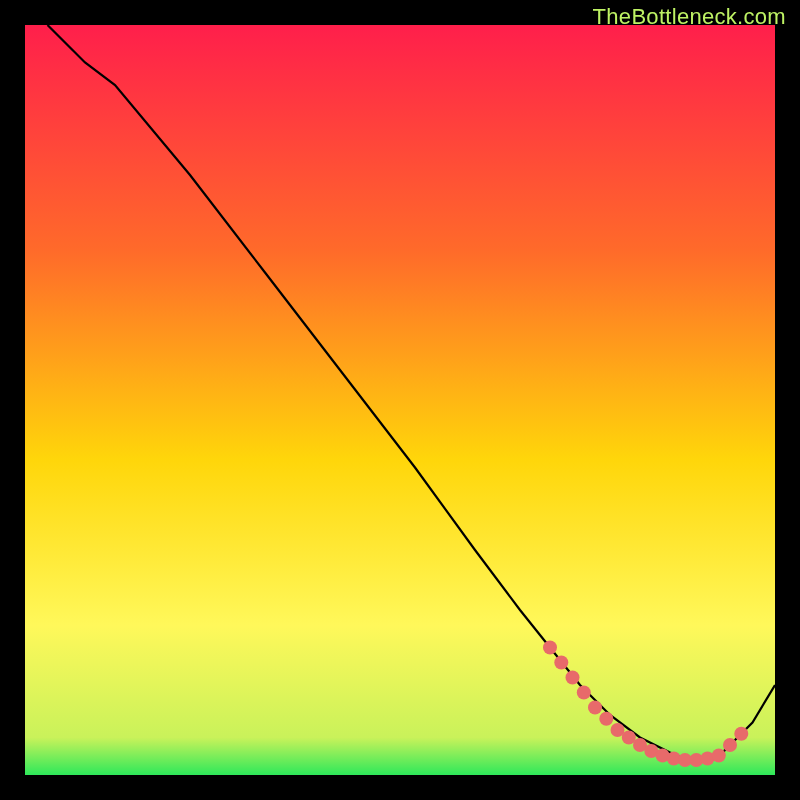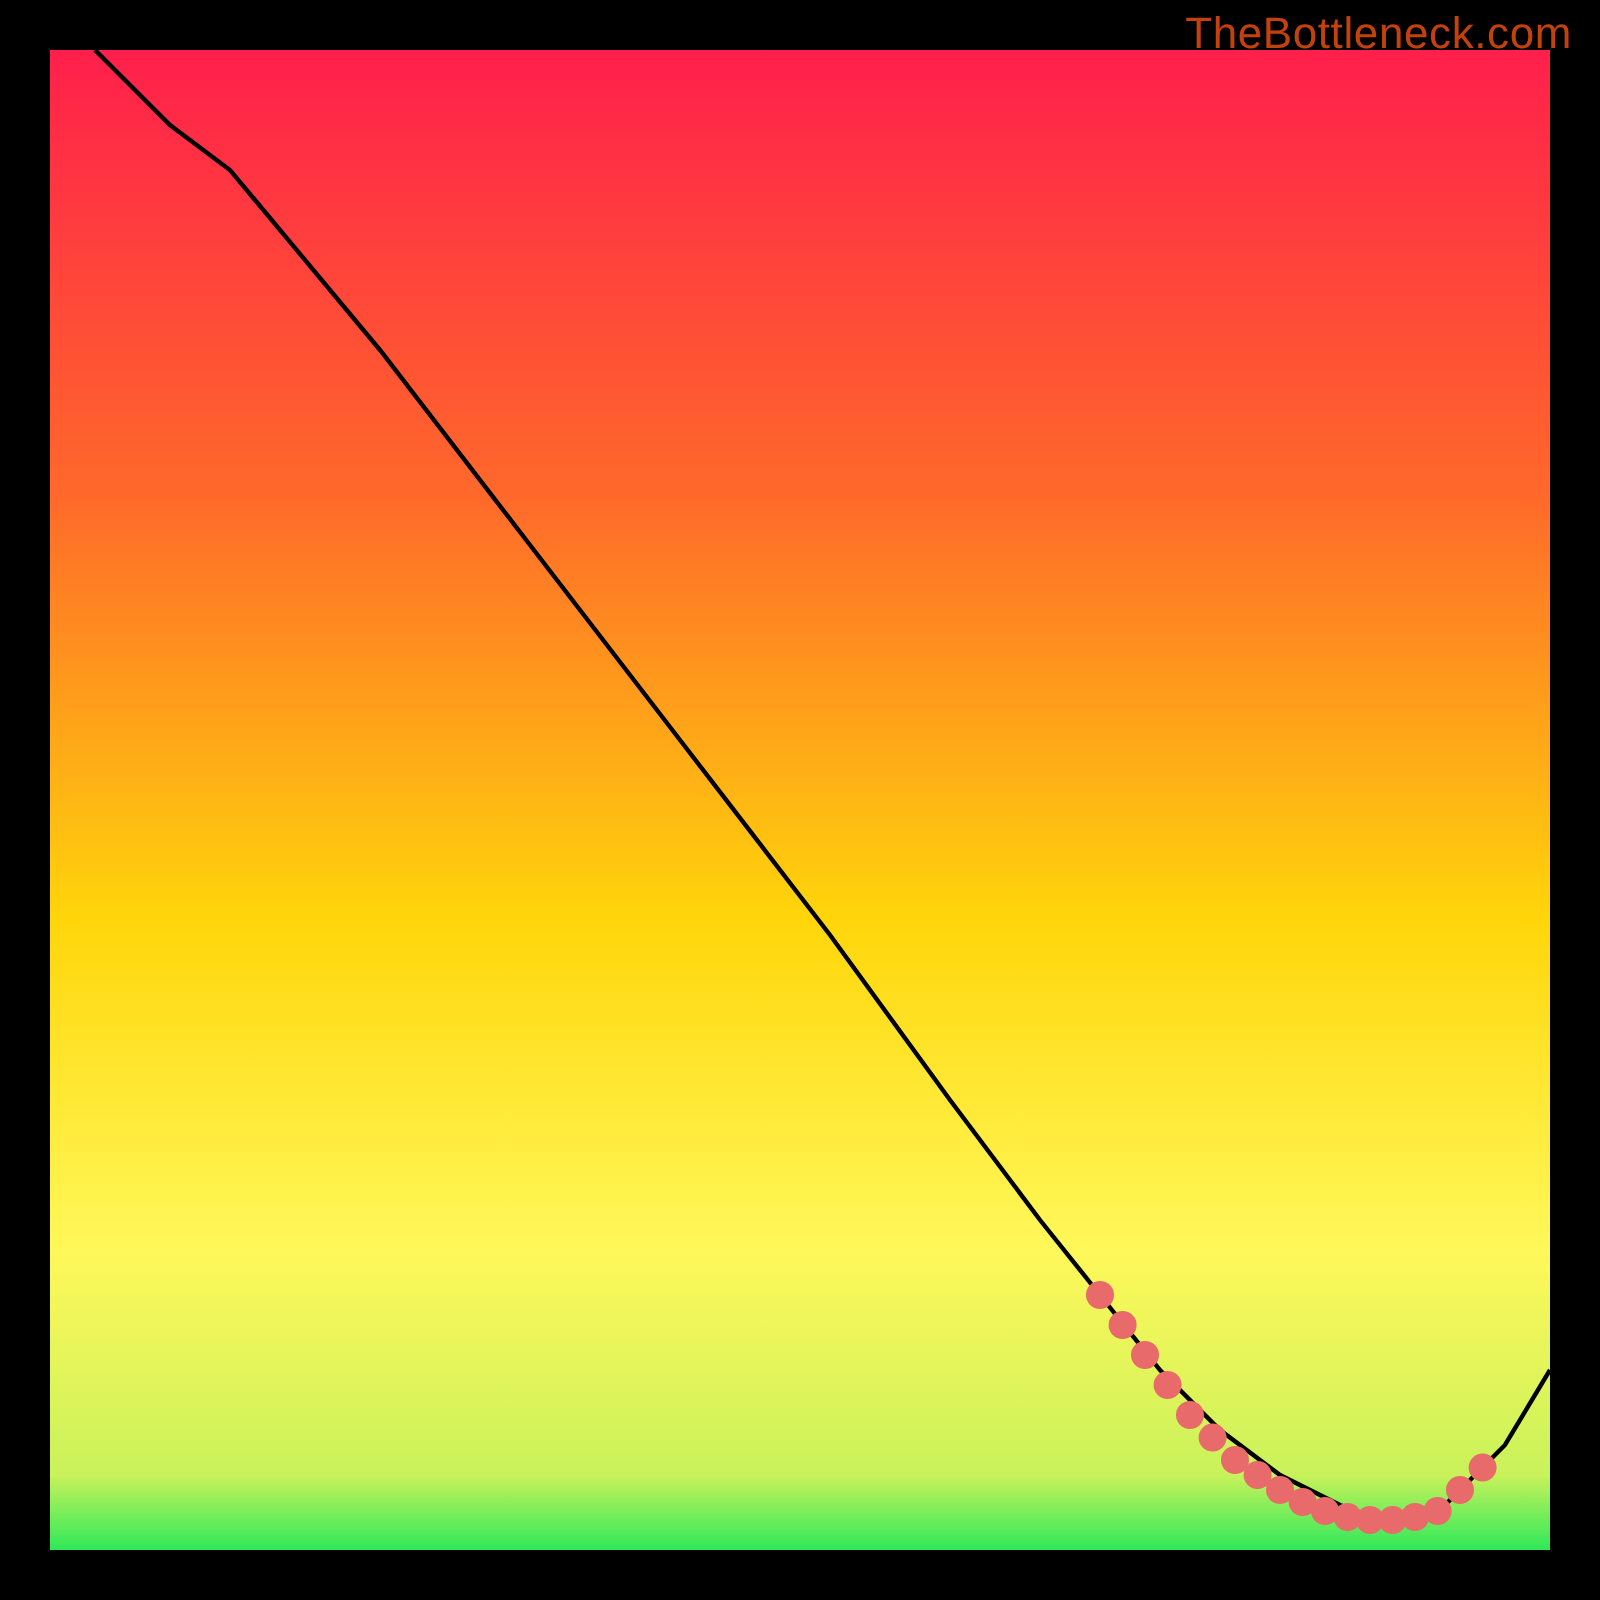--- a/index.html
+++ b/index.html
@@ -14,21 +14,21 @@
   .frame {
     position: relative;
     width: 800px;
     height: 800px;
     background: #000;
   }
   .watermark {
     position: absolute;
     top: 4px;
     right: 14px;
-    color: #c2410c;
+    color: #bef264;
     font-size: 22px;
     font-weight: 500;
     letter-spacing: 0.3px;
   }
   .plot-wrap {
     position: absolute;
     left: 25px;
     top: 25px;
     width: 750px;
     height: 750px;

